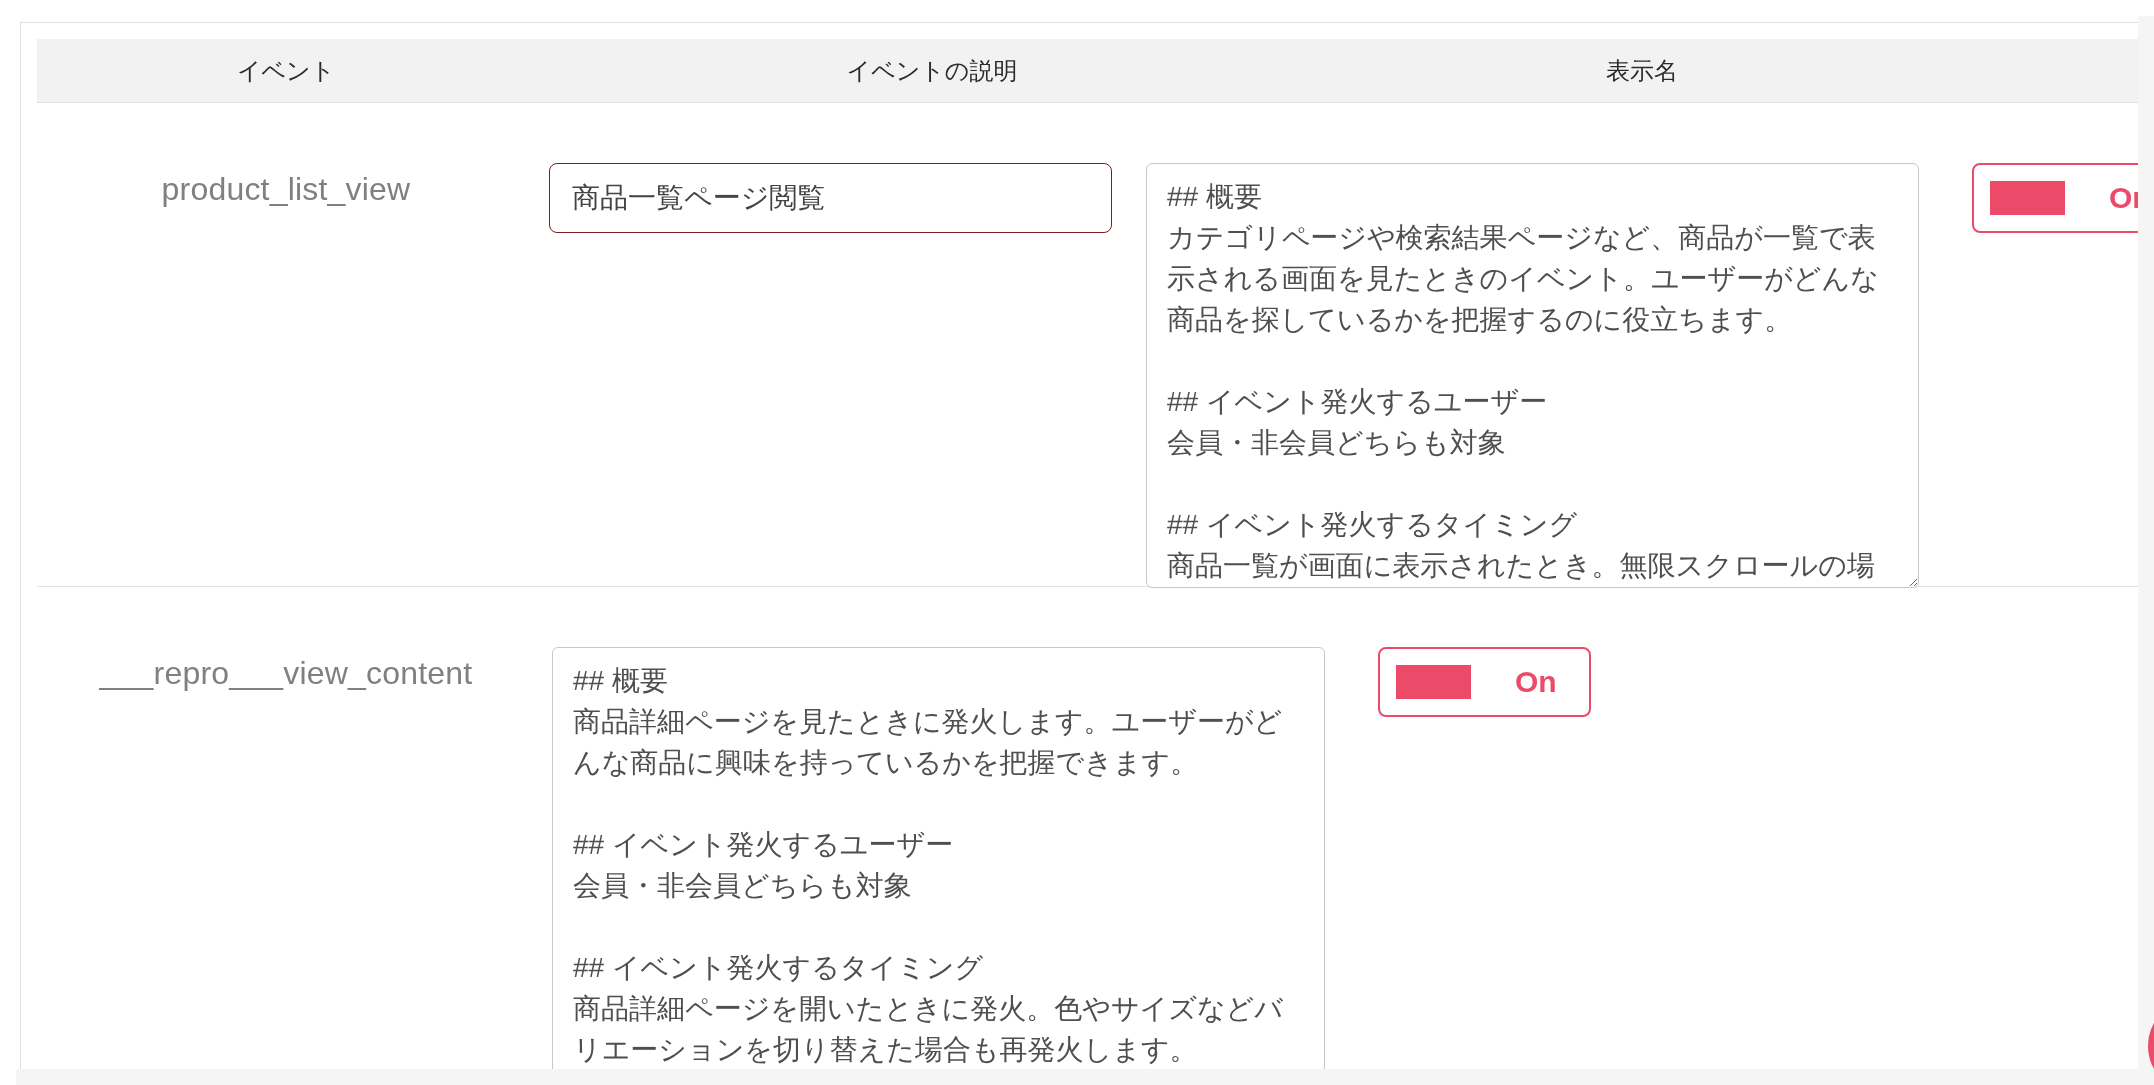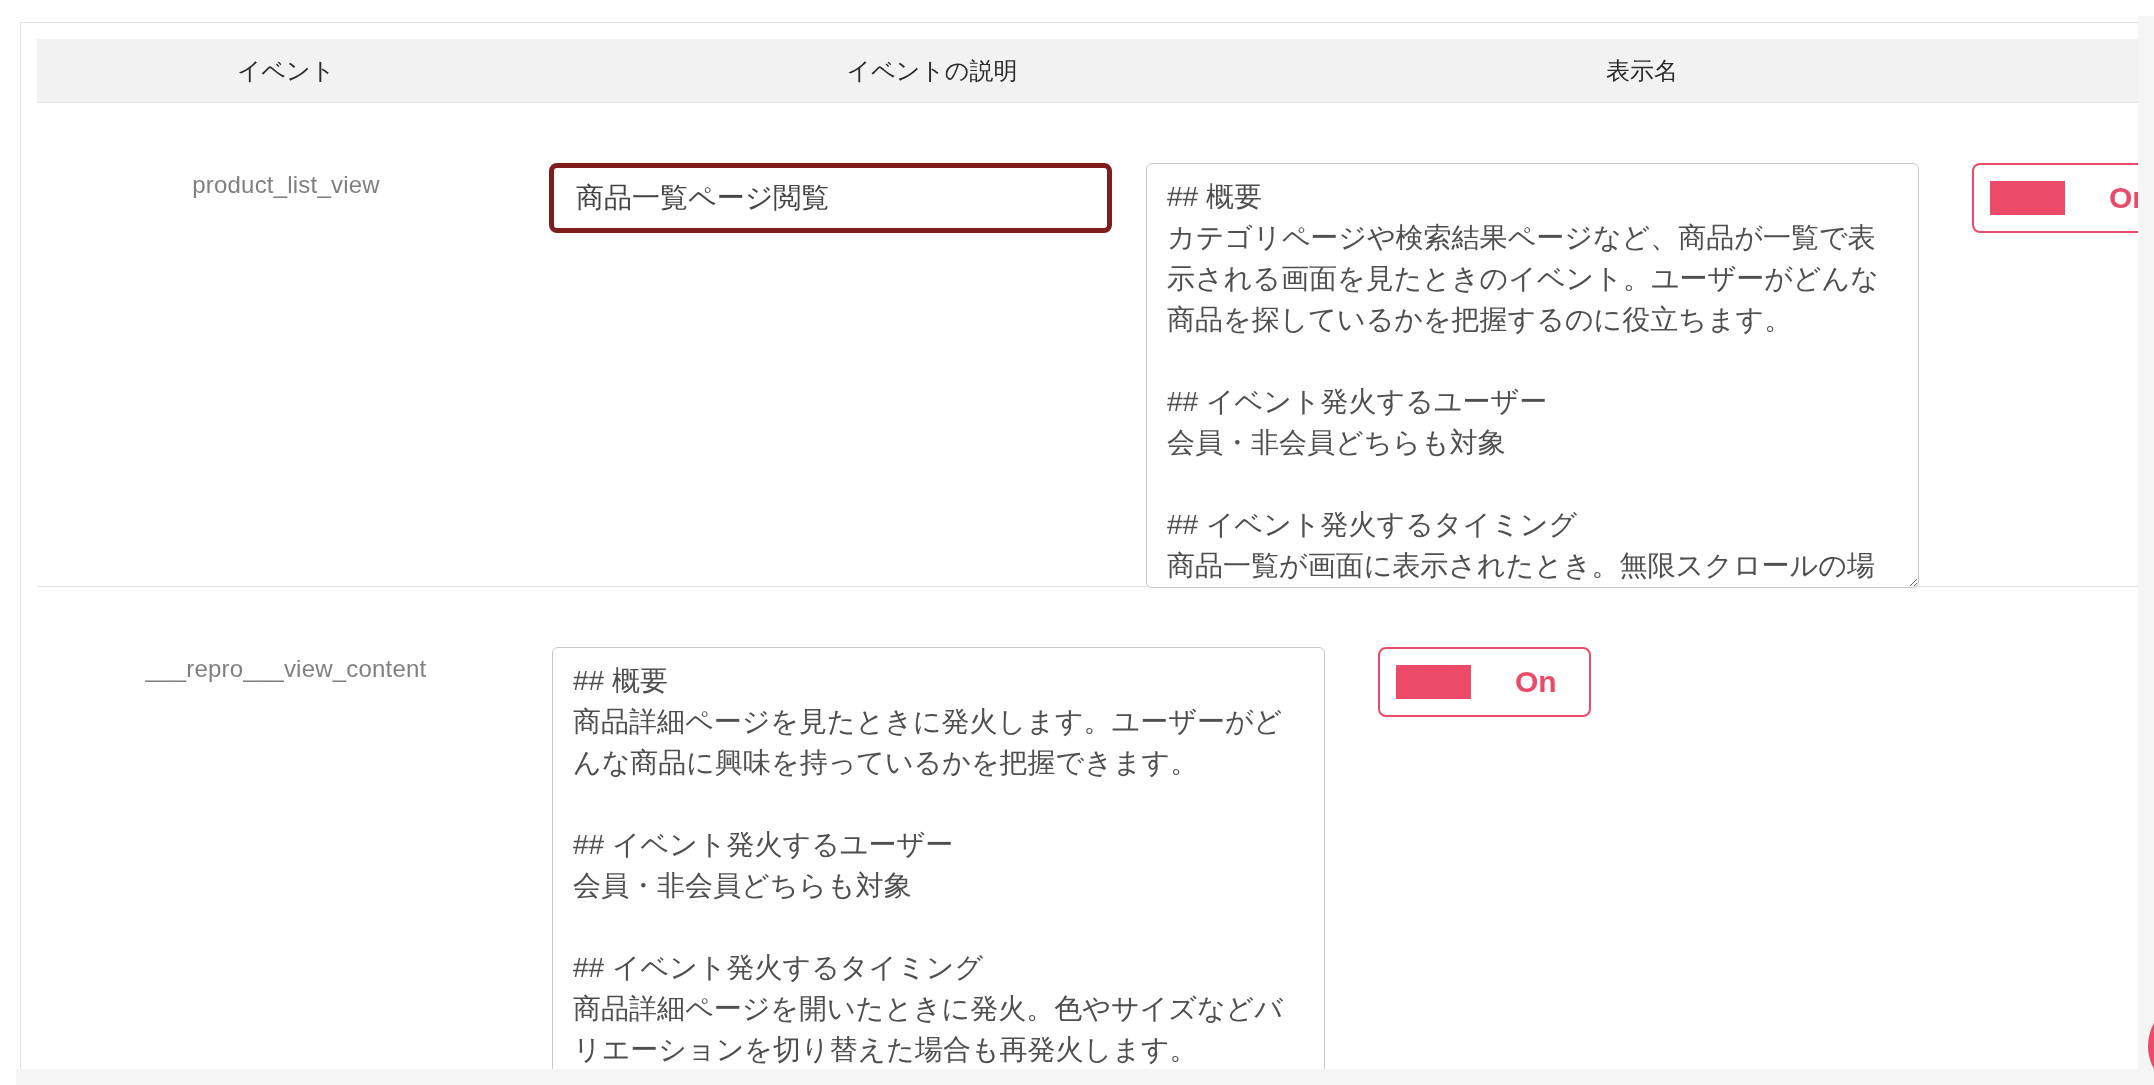--- a/index.html
+++ b/index.html
@@ -51,30 +51,30 @@
     align-items: flex-start;
     background: #ffffff;
   }
   .trow-0 { height: 483px; }
   .trow-1 { height: 528px; border-top: 1px solid #e2e2e2; }
 
   .event-name {
     display: block;
     padding-top: 36px;
     text-align: center;
-    font-size: 24px;
+    font-size: 32px;
     color: #808080;
     letter-spacing: 0.2px;
   }
 
   .name-input {
     margin: 28px 0 0 14px;
     width: 563px;
     height: 70px;
-    border: 5px solid #7f1d1d;
+    border: 1px solid #7f1d1d;
     border-radius: 8px;
     background: #ffffff;
     font-family: inherit;
     font-size: 28px;
     color: #444444;
     padding: 0 22px;
     outline: none;
   }
   .name-input.is-disabled {
     background: #ededed;

